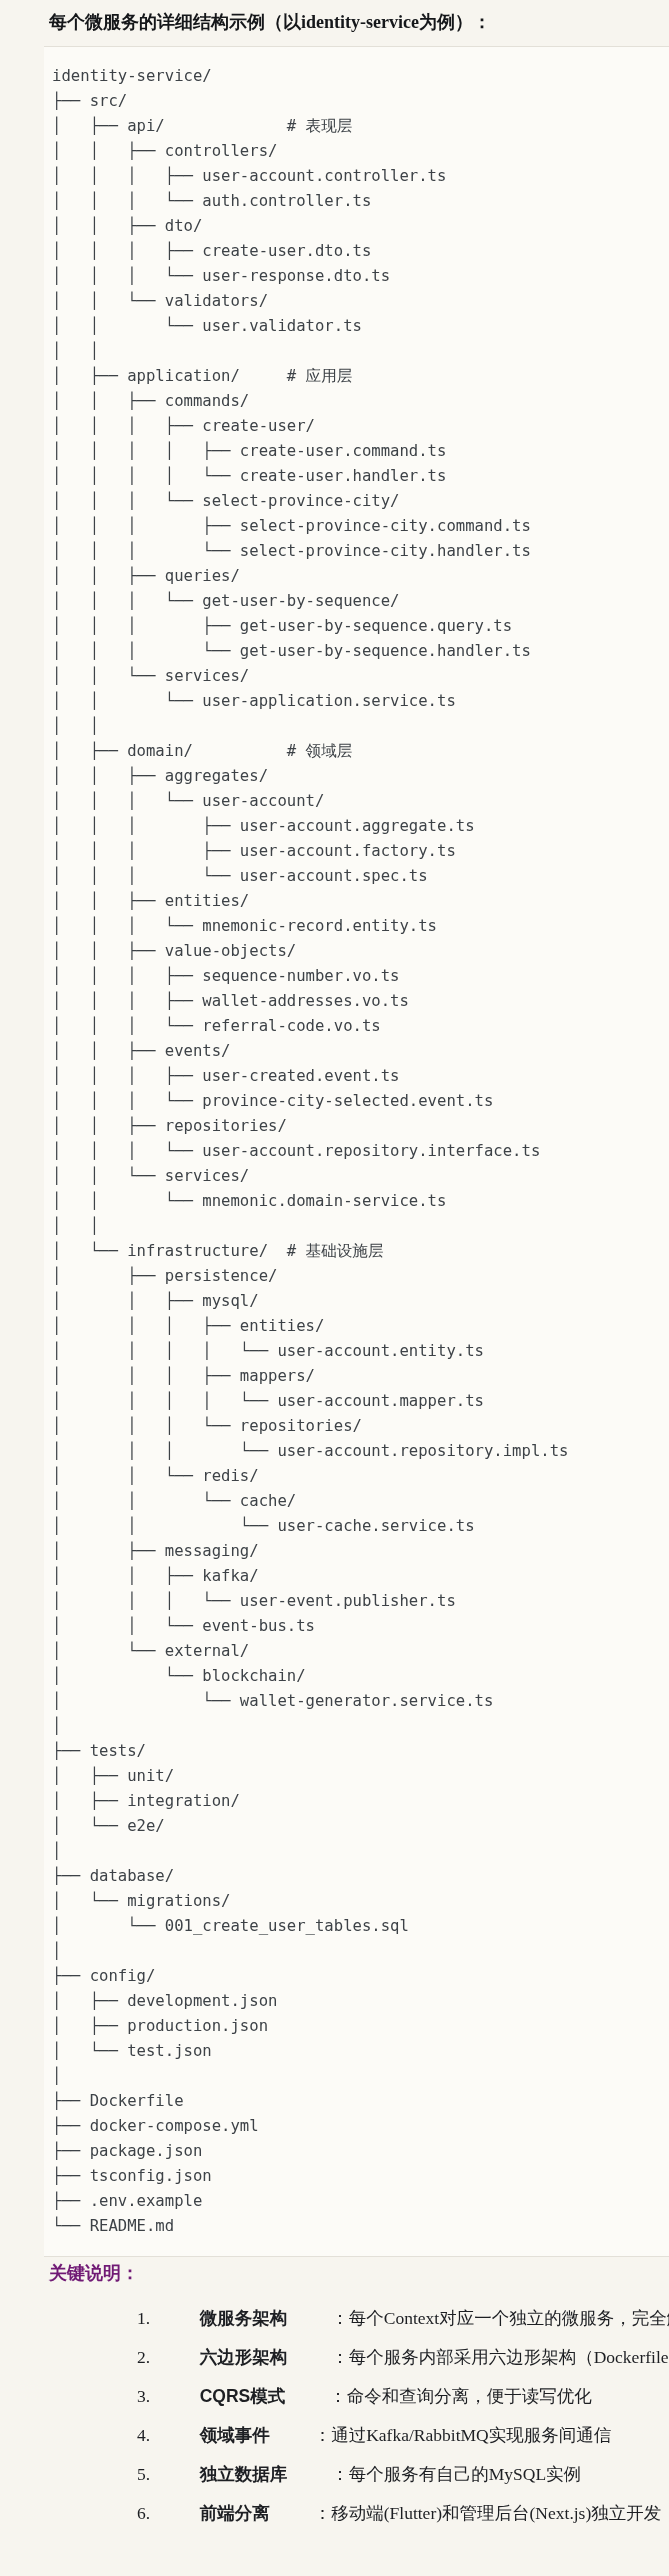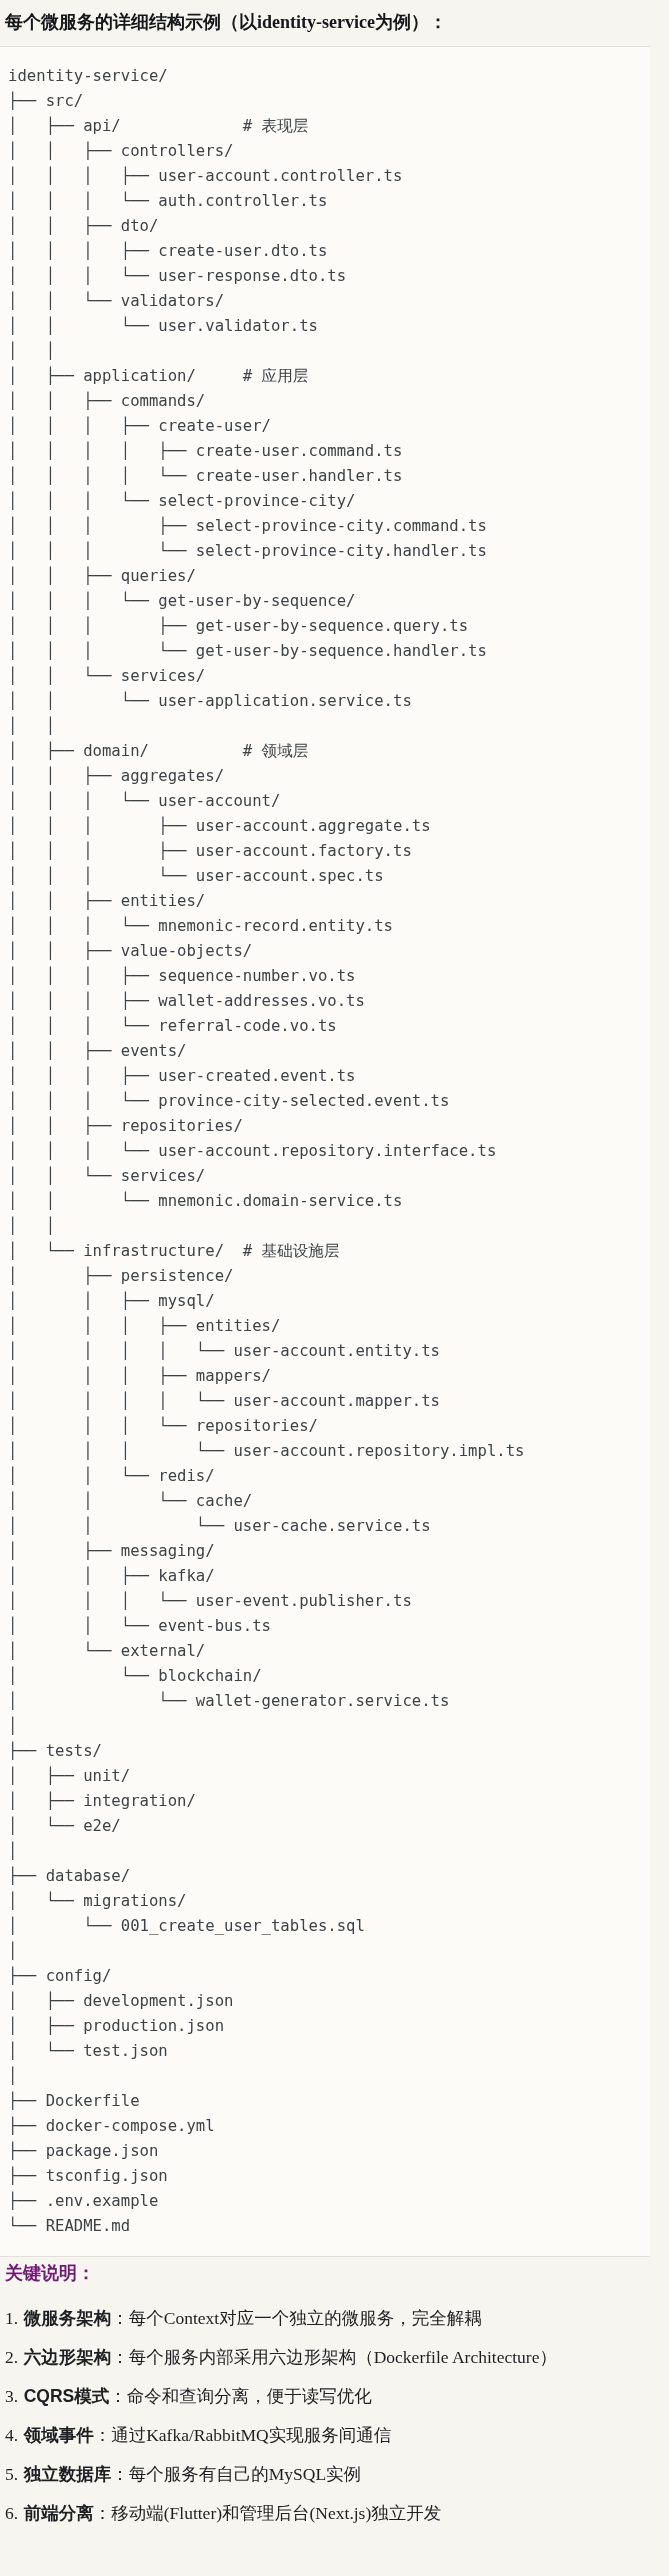--- a/index.html
+++ b/index.html
@@ -1,19 +1,19 @@
 <!DOCTYPE html>
 <html lang="zh" style="--page-bg: #f7f5ef; --code-bg: #fcfbf7; --code-border: #e3e0d8; --tree-text: #3d4247; --body-text: #1d1f23;font-size:10px"><head>
 <meta charset="utf-8">
 <style>
   :root{
     --page-bg:#f7f5ef; --code-bg:#fcfbf7; --code-border:#e3e0d8;
     --tree-text:#3d4247; --body-text:#1d1f23;
   }
-  *{box-sizing:border-box;}
+  *{box-sizing:border-box;padding-left:44px;}
   html,body{margin:0;padding:0;}
   body{
     width:669px; min-height:2576px;
     background:var(--page-bg);
     color:var(--body-text);
     font-family:"Liberation Serif", serif;
   }
   .page{width:669px; overflow:hidden;}
   .doc-title{
     margin:0; padding:8.8px 5px 0 5px;

